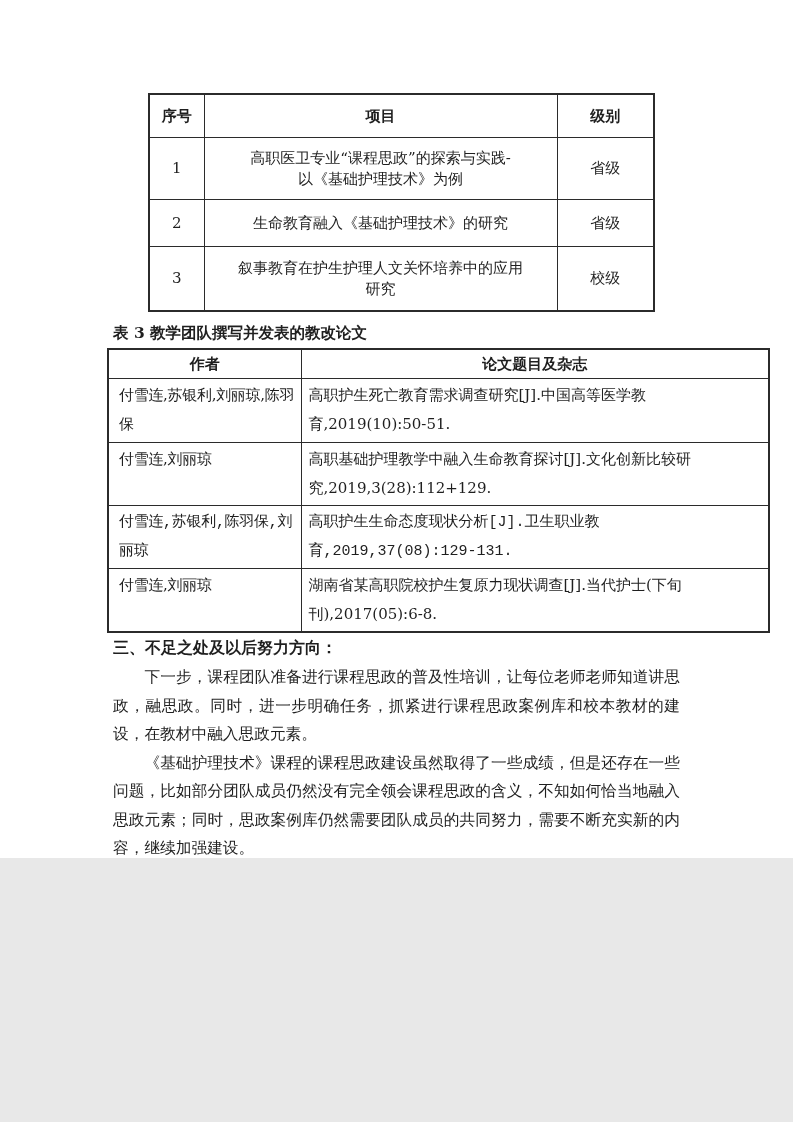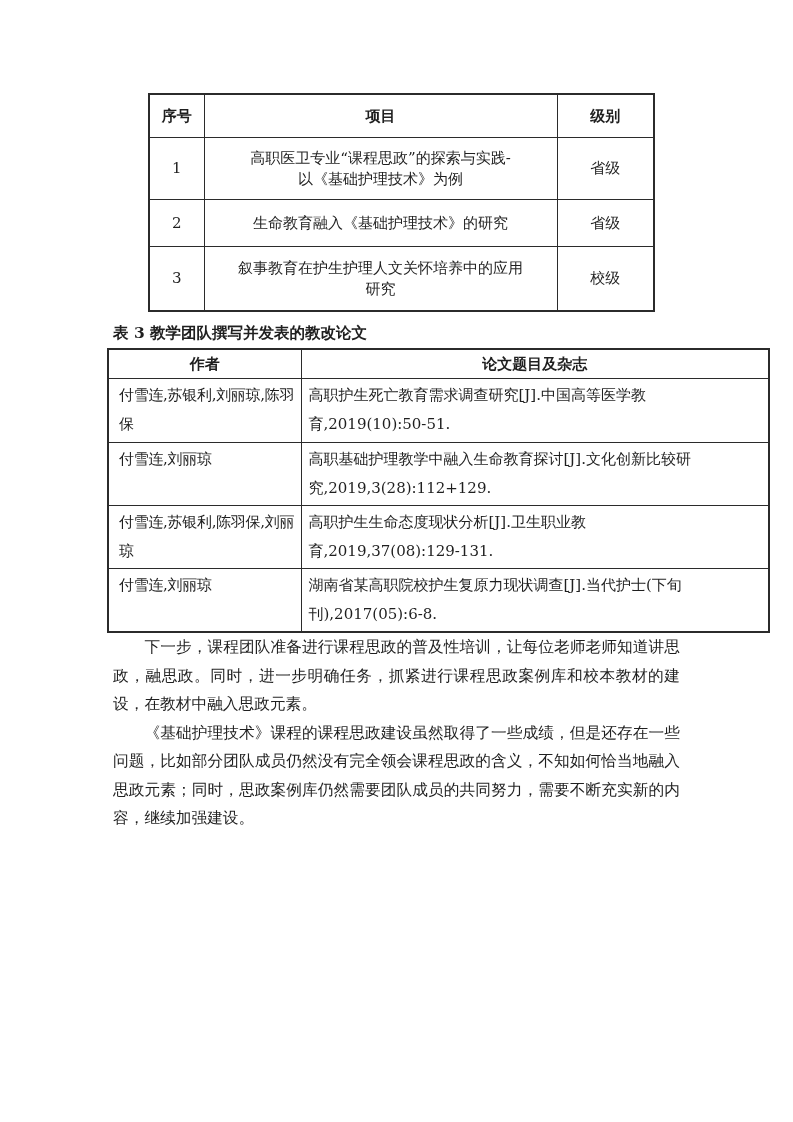--- a/index.html
+++ b/index.html
@@ -1,18 +1,18 @@
 <!DOCTYPE html>
 <html><head>
 <meta charset="utf-8">
 <style>
   html,body { margin:0; padding:0; background:#e8e8e8; }
   .page {
     position:relative;
-    width:793px; height:1122px;
+    width:793px; height:858px;
     margin:0 auto;
     background:#ffffff;
     font-family:"DejaVu Serif","Liberation Serif",serif;
     color:#1f1f1f;
     overflow:hidden;
   }
 
   table { border-collapse:collapse; table-layout:fixed; }
   #table1, #table2 { position:absolute; border:2px solid #2b2b2b; }
   #table1 th, #table1 td, #table2 th, #table2 td { border:1px solid #2b2b2b; overflow:hidden; }
@@ -32,21 +32,21 @@
   }
 
   
   #table2 { left:107px; top:348px; width:661px; font-size:15px; }
   #table2 th { font-weight:bold; font-size:15px; text-align:center; vertical-align:middle; height:28px; padding:0 10px; }
   #table2 td { vertical-align:top; text-align:left; line-height:29px; padding:2px 6px 2px 10px; }
   #table2 td.paper { padding-left:7px; white-space:pre-line; }
   #table2 td.authors { letter-spacing:-0.3px; }
   #table2 tbody tr:nth-child(1) td { height:59px; }
   #table2 tbody tr:nth-child(2) td { height:58px; }
-  #table2 tbody tr:nth-child(3) td { height:55px; }
+  #table2 tbody tr:nth-child(3) td { height:55px;font-family:Liberation Mono, monospace; }
   #table2 tbody tr:nth-child(4) td { height:53px; }
 
   
   #section { position:absolute; left:113px; top:633px; width:567px; font-size:15.7px; }
   #section .heading { font-weight:bold; font-size:16px; line-height:30px; margin:0; }
   #section p { margin:0; text-indent:2em; line-height:28.5px; text-align:justify; }
 </style>
 </head>
 <body>
 
@@ -117,17 +117,18 @@
       </tr>
       <tr>
         <td class="authors">付雪连,刘丽琼</td>
         <td class="paper">湖南省某高职院校护生复原力现状调查[J].当代护士(下旬
 刊),2017(05):6-8.</td>
       </tr>
     </tbody>
   </table>
 
   <div id="section">
+    <div class="heading">三、不足之处及以后努力方向：</div>
     <p>下一步，课程团队准备进行课程思政的普及性培训，让每位老师老师知道讲思政，融思政。同时，进一步明确任务，抓紧进行课程思政案例库和校本教材的建设，在教材中融入思政元素。</p>
     <p>《基础护理技术》课程的课程思政建设虽然取得了一些成绩，但是还存在一些问题，比如部分团队成员仍然没有完全领会课程思政的含义，不知如何恰当地融入思政元素；同时，思政案例库仍然需要团队成员的共同努力，需要不断充实新的内容，继续加强建设。</p>
   </div>
 
 </div>
 
 </body></html>

